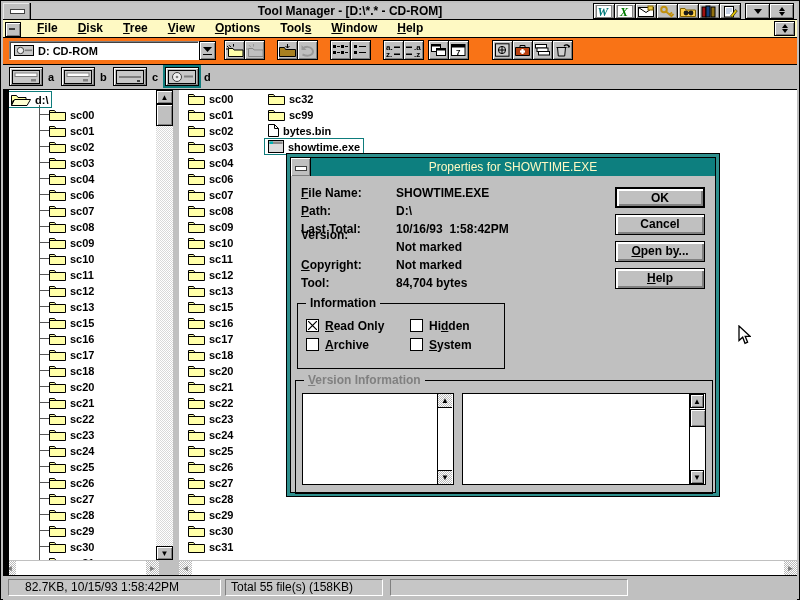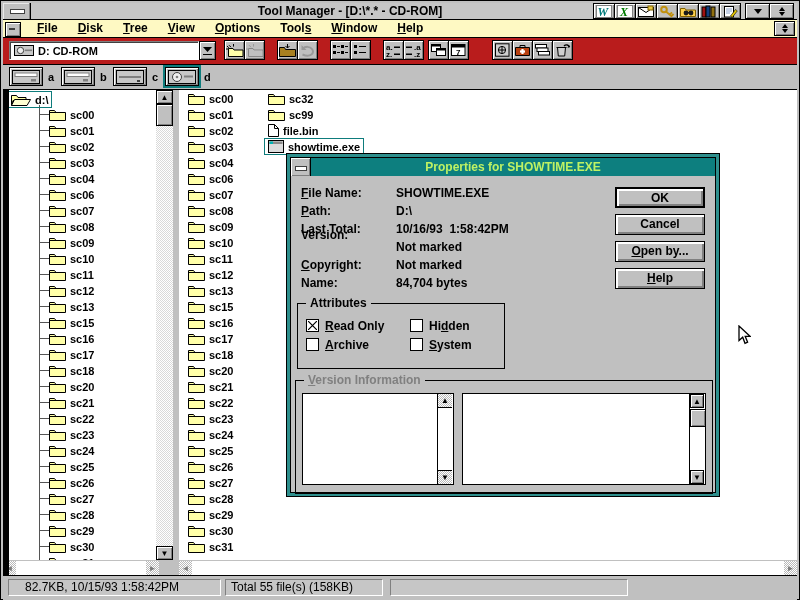--- a/index.html
+++ b/index.html
@@ -42,21 +42,21 @@
   
   #menubar{position:absolute;left:2px;top:19px;right:2px;height:17px;background:#fef9c3;
            border-bottom:1px solid #000;text-align:right;}
   #sys-child{position:absolute;left:2px;top:2px;width:14px;height:13px;}
   #sys-child .dash{position:absolute;left:3px;top:5px;width:6px;height:2px;background:#404040;}
   #menu-items{position:absolute;left:24px;top:0;height:17px;display:flex;}
   .menu-item{padding:0 10px;line-height:17px;font-weight:bold;font-size:12px;color:#000;}
   #child-restore{position:absolute;right:2px;top:1px;width:21px;height:15px;}
 
   
-  #toolbar{position:absolute;left:2px;top:37px;right:2px;height:26px;background:#b91c1c;
+  #toolbar{position:absolute;left:2px;top:37px;right:2px;height:26px;background:#f97316;
            border-bottom:1px solid #000;}
   #drive-combo{position:absolute;left:6px;top:3px;width:190px;height:19px;box-sizing:border-box;
                background:#fff;border:1px solid;border-color:#808080 #fff #fff #808080;
                box-shadow:inset 1px 1px 0 #404040;display:flex;align-items:center;}
   #drive-combo .cicon{margin:0 4px 0 4px;display:flex;}
   #drive-combo .cval{font-weight:bold;font-size:11px;}
   #combo-drop{position:absolute;left:196px;top:3px;width:17px;height:19px;box-sizing:border-box;
               display:flex;align-items:center;justify-content:center;}
   .tb-group{position:absolute;top:2px;display:flex;}
   .tb-btn{width:21px;height:20px;box-sizing:border-box;display:flex;align-items:center;
@@ -116,21 +116,21 @@
   #dialog{position:absolute;left:285px;top:152px;width:434px;height:344px;box-sizing:border-box;
           border:1px solid #000;background:#2e8f8d;padding:3px;z-index:5;}
   #dialog-inner{position:relative;width:100%;height:100%;box-sizing:border-box;border:1px solid #000;
                 background:#c0c0c0;}
   #dlg-titlebar{position:absolute;left:0;top:0;right:0;height:18px;background:#0d7f7f;}
   #dlg-sys{position:absolute;left:0;top:0;width:19px;height:18px;background:#c0c0c0;
            border-right:1px solid #000;box-shadow:inset 1px 1px 0 #fff,inset -1px -1px 0 #808080;}
   #dlg-sys .dash{position:absolute;left:4px;top:8px;width:10px;height:3px;background:#fff;
            border:1px solid #404040;}
   #dlg-title{position:absolute;left:20px;right:0;top:0;height:18px;line-height:18px;text-align:center;
-             color:#bef264;font-weight:bold;font-size:12px;}
+             color:#fef9c3;font-weight:normal;font-size:12px;}
   #dlg-content{position:absolute;left:0;top:18px;right:0;bottom:0;}
   .dlg-label{position:absolute;left:10px;font-weight:bold;font-size:12px;white-space:nowrap;}
   .dlg-value{position:absolute;left:105px;font-weight:bold;font-size:12px;white-space:pre;}
   .dlg-btn{position:absolute;left:324px;width:90px;height:21px;box-sizing:border-box;
            background:#c0c0c0;border:1px solid #000;
            box-shadow:inset 1px 1px 0 #fff,inset 2px 2px 0 #fff,inset -1px -1px 0 #808080,inset -2px -2px 0 #808080;
            font-weight:bold;font-size:12px;text-align:center;line-height:17px;font-family:inherit;}
   .dlg-btn.default{border:2px solid #000;}
   .groupbox{position:absolute;border:1px solid #000;}
   .groupbox .legend{position:absolute;top:-8px;left:8px;background:#c0c0c0;padding:0 4px;
@@ -859,21 +859,21 @@
             <path d="M.5 12.5v-10h5l1.5 2h9.5v8z" fill="#ffffa8" stroke="#000"></path>
             <path d="M.5 4.5h7" stroke="#000" fill="none"></path>
           </svg>
           <span class="lbl">sc99</span>
         </div>
         <div class="file-item" style="left: 85px; top: 32px;">
           <svg width="11" height="13">
             <path d="M.5 .5h6l4 4v8h-10z" fill="#fff" stroke="#000"></path>
             <path d="M6.5 .5v4h4" fill="none" stroke="#000"></path>
           </svg>
-          <span class="lbl">file.bin</span>
+          <span class="lbl">bytes.bin</span>
         </div>
         <div class="file-item sel" style="left: 85px; top: 48px;">
           <svg width="16" height="13">
             <rect x=".5" y=".5" width="15" height="12" fill="#dcdcdc" stroke="#000"></rect>
             <rect x="1.5" y="1.5" width="13" height="2.5" fill="#8a8a8a"></rect>
             <rect x="1.5" y="1.5" width="3.5" height="2.5" fill="#00b2b2"></rect>
           </svg>
           <span class="lbl">showtime.exe</span>
         </div>
       </div>
@@ -912,31 +912,31 @@
             <div class="dlg-label" style="top: 10px;"><span class="u">F</span>ile Name:</div>
             <div class="dlg-value" style="top: 10px;">SHOWTIME.EXE</div>
             <div class="dlg-label" style="top: 28px;"><span class="u">P</span>ath:</div>
             <div class="dlg-value" style="top: 28px;">D:\</div>
             <div class="dlg-label" style="top: 46px;">Last Total:</div>
             <div class="dlg-value" style="top: 46px;">10/16/93  1:58:42PM</div>
             <div class="dlg-label" style="top: 52px;">Version:</div>
             <div class="dlg-value" style="top: 64px;">Not marked</div>
             <div class="dlg-label" style="top: 82px;"><span class="u">C</span>opyright:</div>
             <div class="dlg-value" style="top: 82px;">Not marked</div>
-            <div class="dlg-label" style="top: 100px;">Name:</div>
+            <div class="dlg-label" style="top: 100px;">Tool:</div>
             <div class="dlg-value" style="top: 100px;">84,704 bytes</div>
           </div>
         <div id="dlg-buttons">
             <button class="dlg-btn default" style="top: 11px;">OK</button>
             <button class="dlg-btn" style="top: 38px;">Cancel</button>
             <button class="dlg-btn" style="top: 65px;"><span class="u">O</span>pen by...</button>
             <button class="dlg-btn" style="top: 92px;"><span class="u">H</span>elp</button>
           </div>
         <div id="gb-attr" class="groupbox">
-          <span class="legend">Attributes</span>
+          <span class="legend">Information</span>
           <div id="attr-grid">
               <div class="chk-row">
                 <span class="checkbox">
                   <svg width="9" height="9">
                     <path d="M0 0l9 9M9 0l-9 9" stroke="#000" stroke-width="1.2"></path>
                   </svg>
                 </span>
                 <span class="chk-label"><span class="u">R</span>ead Only</span>
               </div>
               <div class="chk-row">

